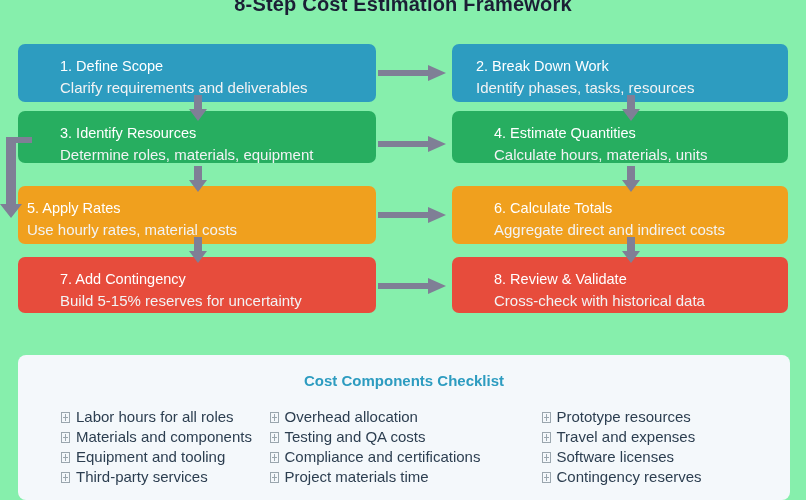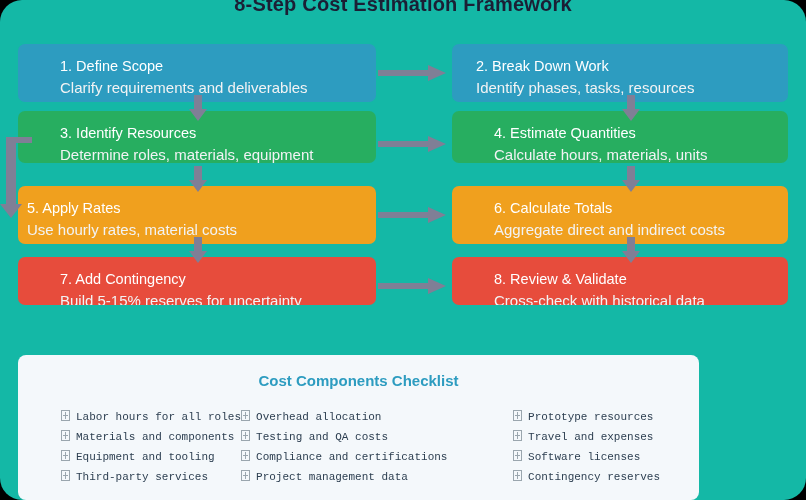--- a/index.html
+++ b/index.html
@@ -60,42 +60,42 @@
     margin: 0;
     white-space: nowrap;
   }
 
   
   .col-left  { left: 18px;  width: 358px; }
   .col-right { left: 452px; width: 336px; }
   .row-1 { top: 44px;  height: 58px; }
   .row-2 { top: 111px; height: 52px; }
   .row-3 { top: 186px; height: 58px; }
-  .row-4 { top: 257px; height: 48px; }
+  .row-4 { top: 257px; height: 56px; }
 
   
   .arrow-h {
     position: absolute;
     height: 22px;
   }
   .arrow-v {
     position: absolute;
     width: 22px;
   }
   .arrow-loop {
     position: absolute;
   }
   .arrow-h svg, .arrow-v svg, .arrow-loop svg { display: block; }
 
   
   .checklist-panel {
     position: absolute;
     left: 18px;
     top: 355px;
-    width: 681px;
+    width: 772px;
     height: 145px;
     background: #f4f8fb;
     border-radius: 8px;
     box-sizing: border-box;
     padding: 16px 0 0 0;
     overflow: hidden;
   }
   .checklist-title {
     text-align: center;
     font-size: 15px;
@@ -107,27 +107,26 @@
   .checklist-cols {
     display: flex;
     padding: 0 40px 0 43px;
     box-sizing: border-box;
   }
   .checklist-col {
     flex: 1 1 0;
   }
   .checklist-col:nth-child(2) { flex: 0 0 272px; }
   .check-item {
-    font-size: 11px;
+    font-size: 15px;
     color: #2c3e50;
     line-height: 20px;
     white-space: nowrap;
     display: flex;
     align-items: baseline;
-    font-family: Liberation Mono, monospace;
   }
   .tofu {
     display: inline-block;
     width: 9px;
     height: 11px;
     border: 1px solid #9aa6ae;
     box-sizing: border-box;
     margin-right: 6px;
     position: relative;
     flex: 0 0 auto;
@@ -149,21 +148,21 @@
     left: 1px;
     right: 1px;
     top: 4px;
     height: 1px;
     background: #9aa6ae;
   }
 </style>
 </head>
 <body>
 
-<div id="canvas" style="background: #14b8a6; border-radius: 22px;">
+<div id="canvas" style="background: #86efac;">
 
   <div class="title" style="color: rgb(27, 31, 53);">8-Step Cost Estimation Framework</div>
 
   <div class="step col-left row-1" style="background: rgb(45, 156, 192);">
     <p class="step-title">1. Define Scope</p>
     <p class="step-desc">Clarify requirements and deliverables</p>
   </div>
   <div class="step col-right row-1" style="background: rgb(45, 156, 192); padding-left: 24px;">
     <p class="step-title">2. Break Down Work</p>
     <p class="step-desc">Identify phases, tasks, resources</p>
@@ -282,21 +281,21 @@
         <div class="check-item" style="color: rgb(44, 62, 80);">
           <span class="tofu"></span>
           <span>Testing and QA costs</span>
         </div>
         <div class="check-item" style="color: rgb(44, 62, 80);">
           <span class="tofu"></span>
           <span>Compliance and certifications</span>
         </div>
         <div class="check-item" style="color: rgb(44, 62, 80);">
           <span class="tofu"></span>
-          <span>Project management data</span>
+          <span>Project materials time</span>
         </div>
       </div>
 
       <div class="checklist-col">
         <div class="check-item" style="color: rgb(44, 62, 80);">
           <span class="tofu"></span>
           <span>Prototype resources</span>
         </div>
         <div class="check-item" style="color: rgb(44, 62, 80);">
           <span class="tofu"></span>

